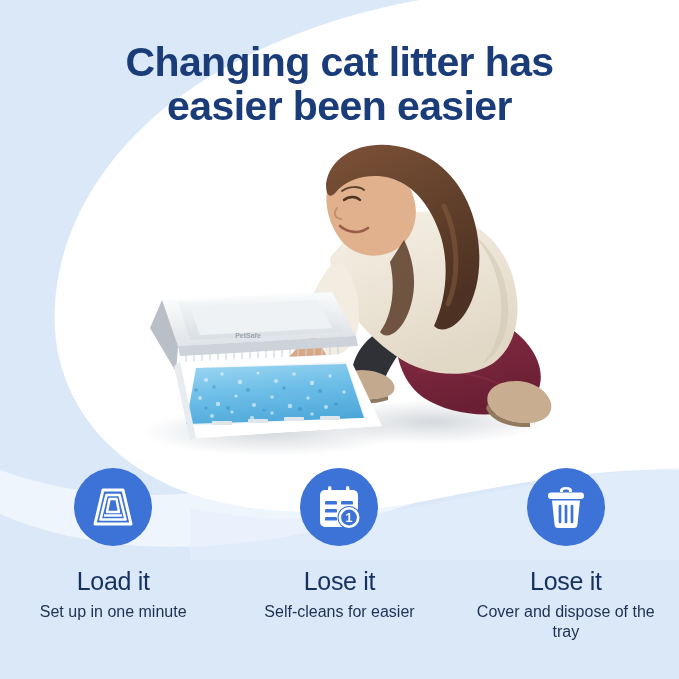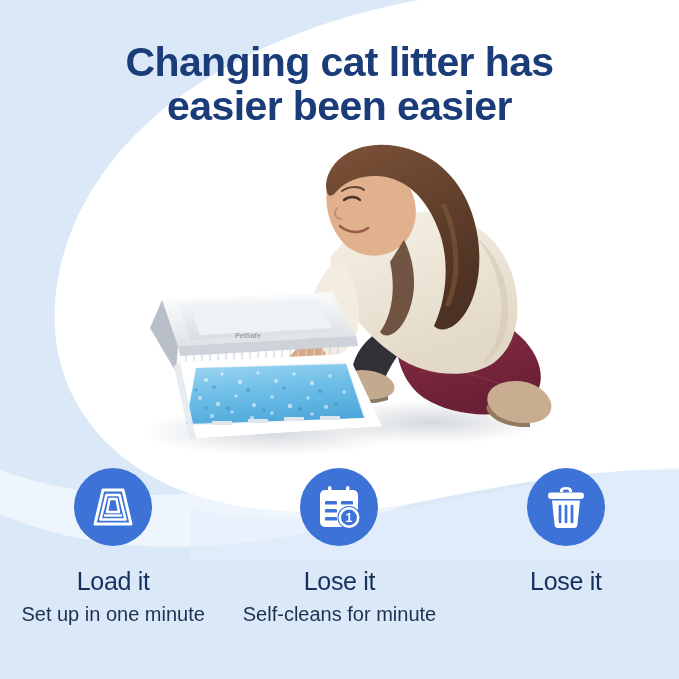--- a/index.html
+++ b/index.html
@@ -85,21 +85,21 @@
     margin-top: 22px;
     font-size: 25px;
     font-weight: normal;
     color: #16315f;
     letter-spacing: -0.3px;
     line-height: 1.1;
     text-align: center;
   }
   .feat-sub {
     margin-top: 6px;
-    font-size: 20px;
+    font-size: 16px;
     color: #1d3050;
     line-height: 1.28;
     text-align: center;
     max-width: 195px;
   }
 </style>
 </head>
 <body>
 
 <div id="ad">
@@ -385,21 +385,21 @@
             <rect x="28" y="28" width="12" height="3.6" rx="1.2"></rect>
             <rect x="12" y="36" width="12" height="3.6" rx="1.2"></rect>
           </g>
 
           <circle cx="36" cy="36.5" r="11.5" fill="#3d72d7"></circle>
           <circle cx="36" cy="36.5" r="9.2" fill="none" stroke="#ffffff" stroke-width="2.6"></circle>
           <text x="36" y="41" font-family="'Liberation Sans', sans-serif" font-size="12.5" font-weight="bold" fill="#ffffff" text-anchor="middle">1</text>
         </svg>
       </div>
       <div class="feat-title">Lose it</div>
-      <div class="feat-sub">Self-cleans for minute</div>
+      <div class="feat-sub">Self-cleans for easier</div>
     </div>
 
     <div class="feature">
       <div class="feat-circle">
         <svg width="52" height="52" viewBox="0 0 52 52">
 
           <path d="M 20,9.5 C 20,7.3 22,6 26,6 C 30,6 32,7.3 32,9.5 L 32,11 L 29,11 L 29,10
                    C 29,9 27.8,8.5 26,8.5 C 24.2,8.5 23,9 23,10 L 23,11 L 20,11 Z" fill="#ffffff"></path>
 
           <rect x="8" y="11.5" width="36" height="6.4" rx="3.2" fill="#ffffff"></rect>
@@ -408,17 +408,18 @@
                    L 17.8,47 C 16.1,47 14.8,45.7 14.6,44 Z" fill="#ffffff"></path>
 
           <g stroke="#3d72d7" stroke-width="2.7" stroke-linecap="round">
             <line x1="20" y1="25" x2="20" y2="41"></line>
             <line x1="26" y1="25" x2="26" y2="41"></line>
             <line x1="32" y1="25" x2="32" y2="41"></line>
           </g>
         </svg>
       </div>
       <div class="feat-title">Lose it</div>
+      <div class="feat-sub">Cover and dispose of the tray</div>
     </div>
 
   </div>
 
 </div>
 
 </body></html>

